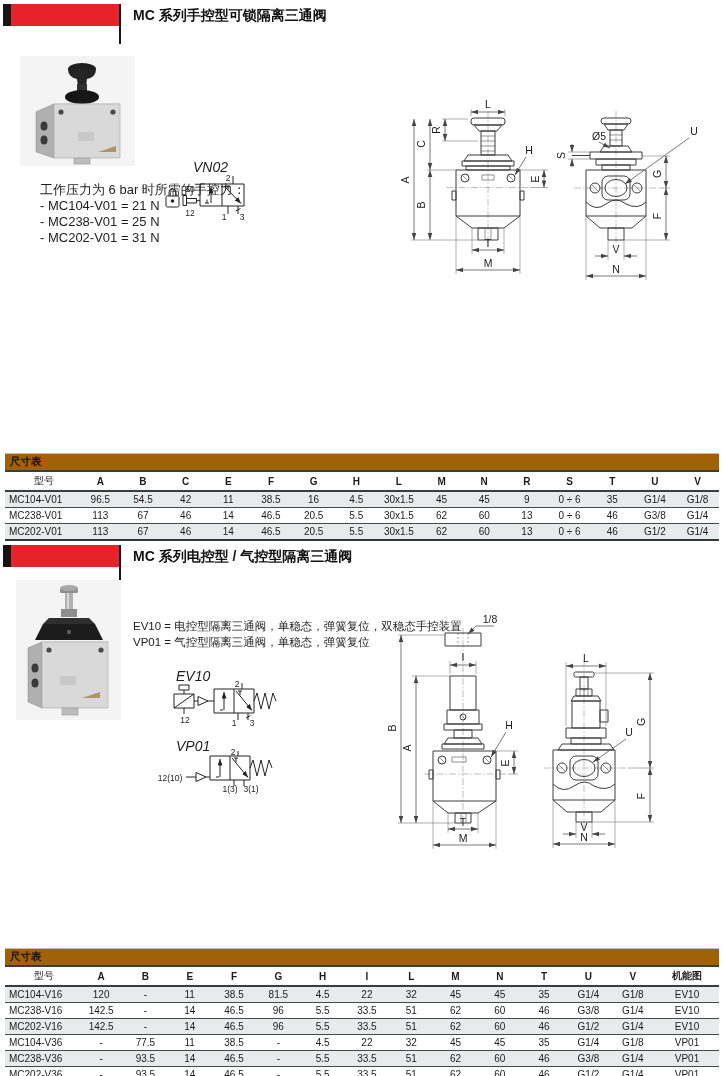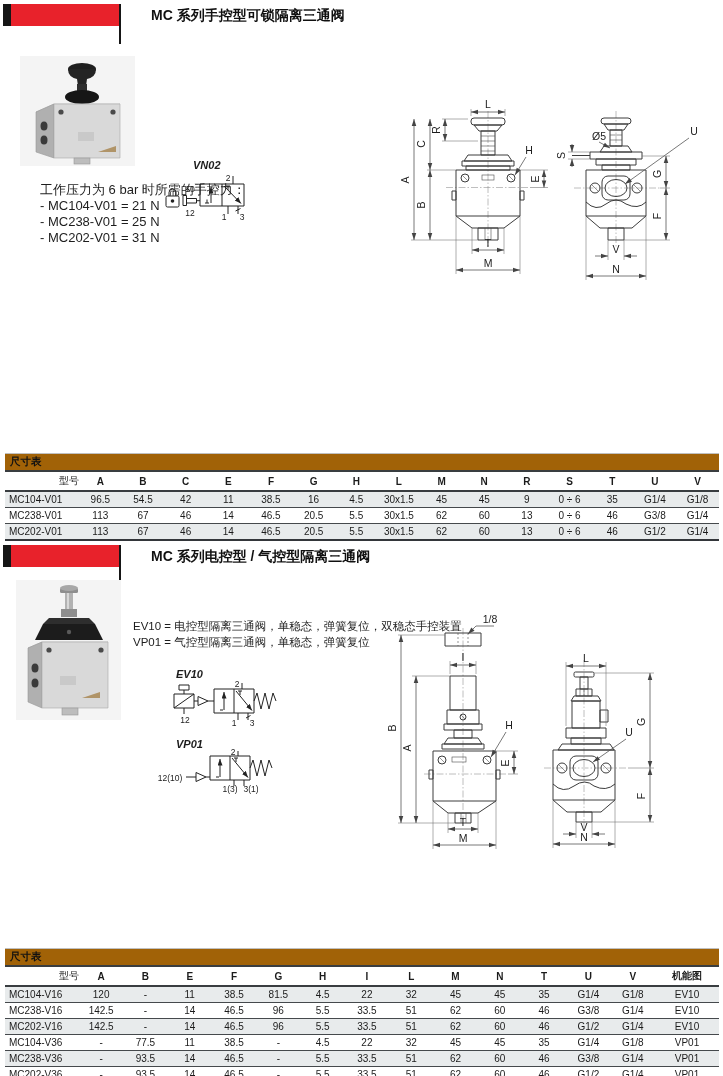--- a/index.html
+++ b/index.html
@@ -3,37 +3,37 @@
 <meta charset="utf-8">
 <style>
   html,body{margin:0;padding:0;background:#fff;}
   .page{position:relative;width:723px;height:1076px;background:#ffffff;
         font-family:"Liberation Sans",sans-serif;color:#222;overflow:hidden;}
 
   
   .bar-black{position:absolute;left:3px;width:8px;height:22px;background:#161616;}
   .bar-red{position:absolute;left:11px;width:108px;height:22px;background:#e8222b;}
   .bar-line{position:absolute;left:119px;width:2px;height:40px;background:#161616;}
-  .sec-title{position:absolute;left:133px;font-size:14px;font-weight:bold;color:#101010;white-space:nowrap;margin-left:18px;}
+  .sec-title{position:absolute;left:133px;font-size:14px;font-weight:bold;color:#101010;white-space:nowrap;}
 
   .force-note{position:absolute;left:40px;top:182px;font-size:13px;line-height:16px;color:#1d1d1d;}
   .desc-line{position:absolute;left:133px;font-size:11.5px;color:#1d1d1d;white-space:nowrap;margin-top:47px;}
 
-  .symbol-label{position:absolute;font-style:italic;font-weight:bold;font-size:11px;color:#1d1d1d;text-align:center;}
+  .symbol-label{position:absolute;font-style:italic;font-weight:normal;font-size:14px;color:#1d1d1d;text-align:center;}
 
   
   .table-block{position:absolute;left:5px;width:714px;}
   .table-caption{height:14px;background:#a16207;border-top:1px solid #c0c0c0;
      border-bottom:2px solid #393d40;font-size:10.5px;font-weight:bold;color:#111;
      padding:1px 0 1px 5px;}
   table.dim-table{width:100%;border-collapse:collapse;table-layout:fixed;font-size:10px;color:#1b1b1b;}
   .dim-table col.col-model{width:74px;}
   .dim-table col.col-fn{width:64px;}
   .dim-table th{font-weight:bold;text-align:center;padding:2px 0;border-bottom:2px solid #393d40;}
-  .dim-table th:first-child{text-align:right;padding-left:4px;font-weight:normal;margin-top:14px;}
+  .dim-table th:first-child{text-align:center;padding-left:4px;font-weight:normal;margin-top:14px;}
   .dim-table td{text-align:center;padding:2px 0;border-bottom:1.7px solid #45494c;}
   .dim-table td:first-child{text-align:left;padding-left:4px;font-weight:normal;}
   .dim-table tbody tr:nth-child(odd){background:#e8ebec;}
   .dim-table tbody tr:last-child td{border-bottom:2.5px solid #33363a;}
 
   
   svg{position:absolute;overflow:visible;}
   .out{stroke:#3c3c3c;stroke-width:1;fill:none;stroke-linejoin:round;}
   .thin{stroke:#4a4a4a;stroke-width:0.6;fill:none;}
   .dim{stroke:#555;stroke-width:0.8;fill:none;}

